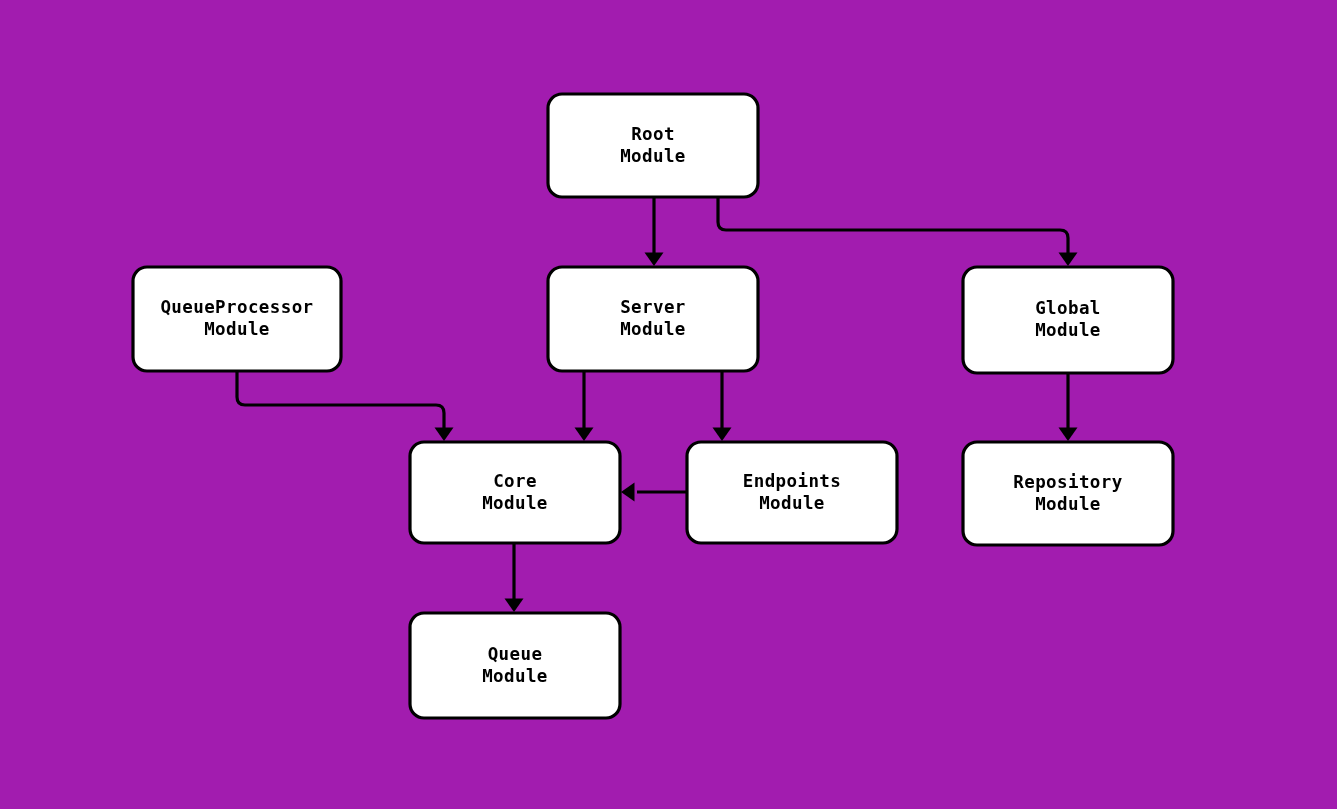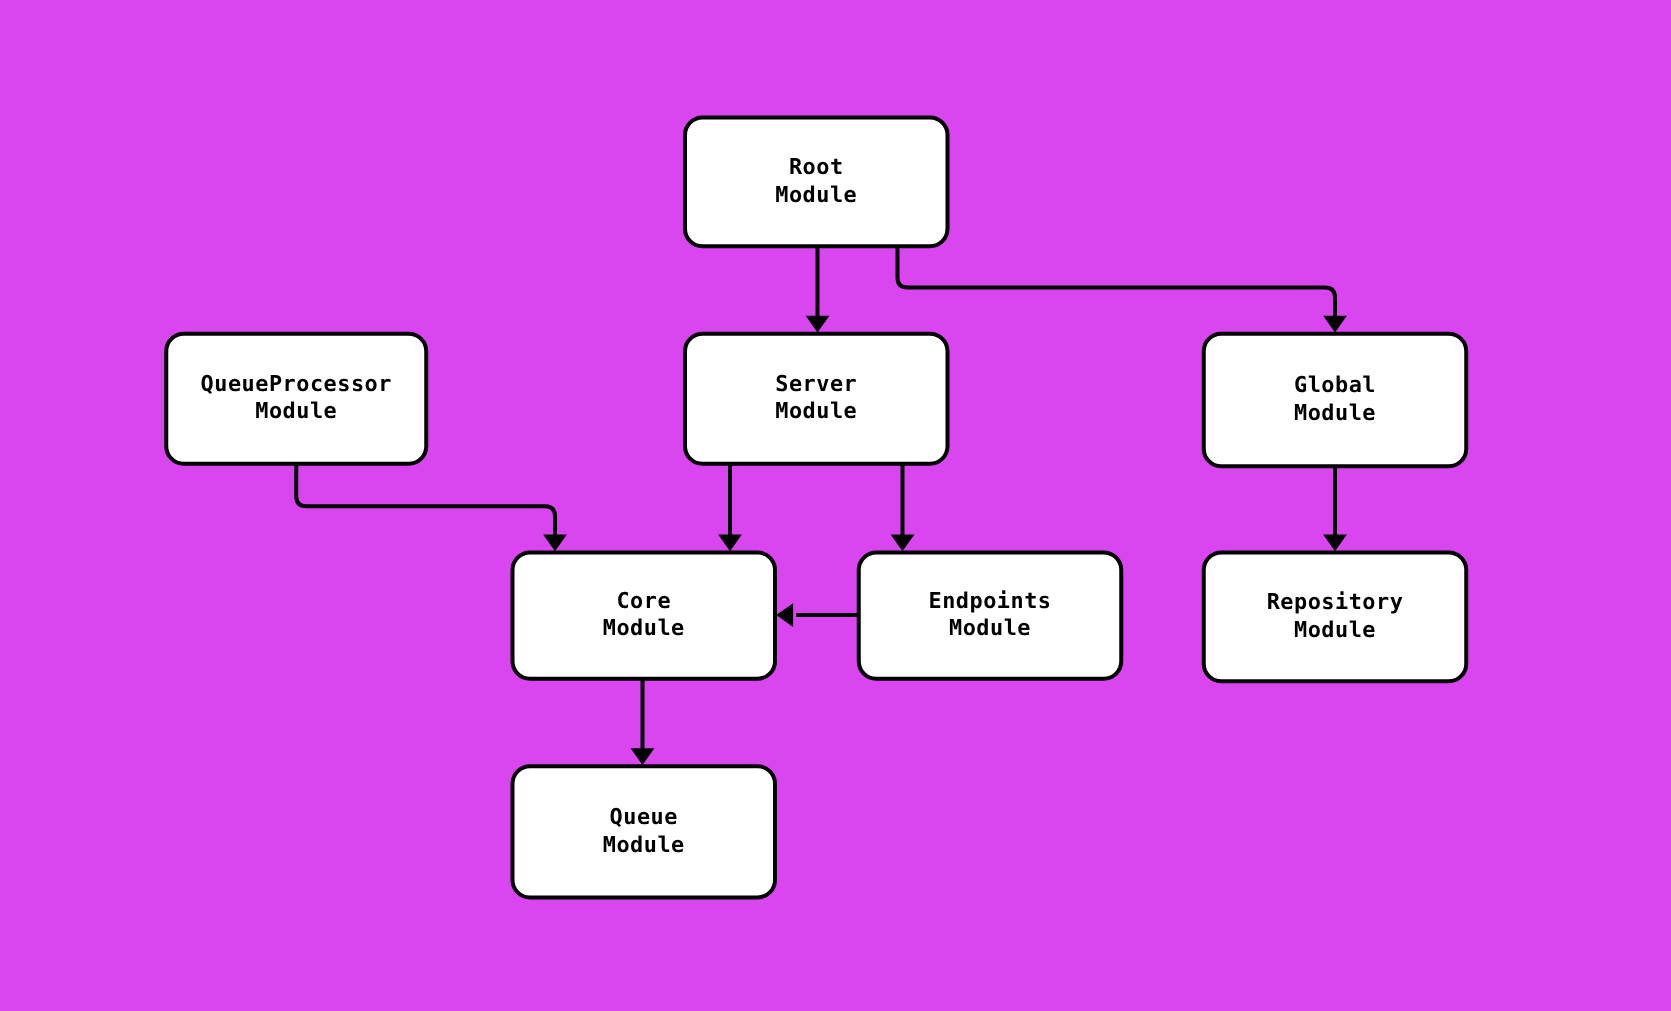--- a/index.html
+++ b/index.html
@@ -11,21 +11,21 @@
   body {
     width: 1337px;
     height: 809px;
     font-family: "DejaVu Sans Mono", "Liberation Mono", monospace;
     overflow: hidden;
   }
   #diagram-root {
     position: relative;
     width: 1337px;
     height: 809px;
-    background: #d946ef;
+    background: #a21caf;
   }
   svg.diagram-canvas {
     display: block;
     width: 1337px;
     height: 809px;
   }
   .node-shape {
     fill: #ffffff;
     stroke: #000000;
     stroke-width: 3.2;

